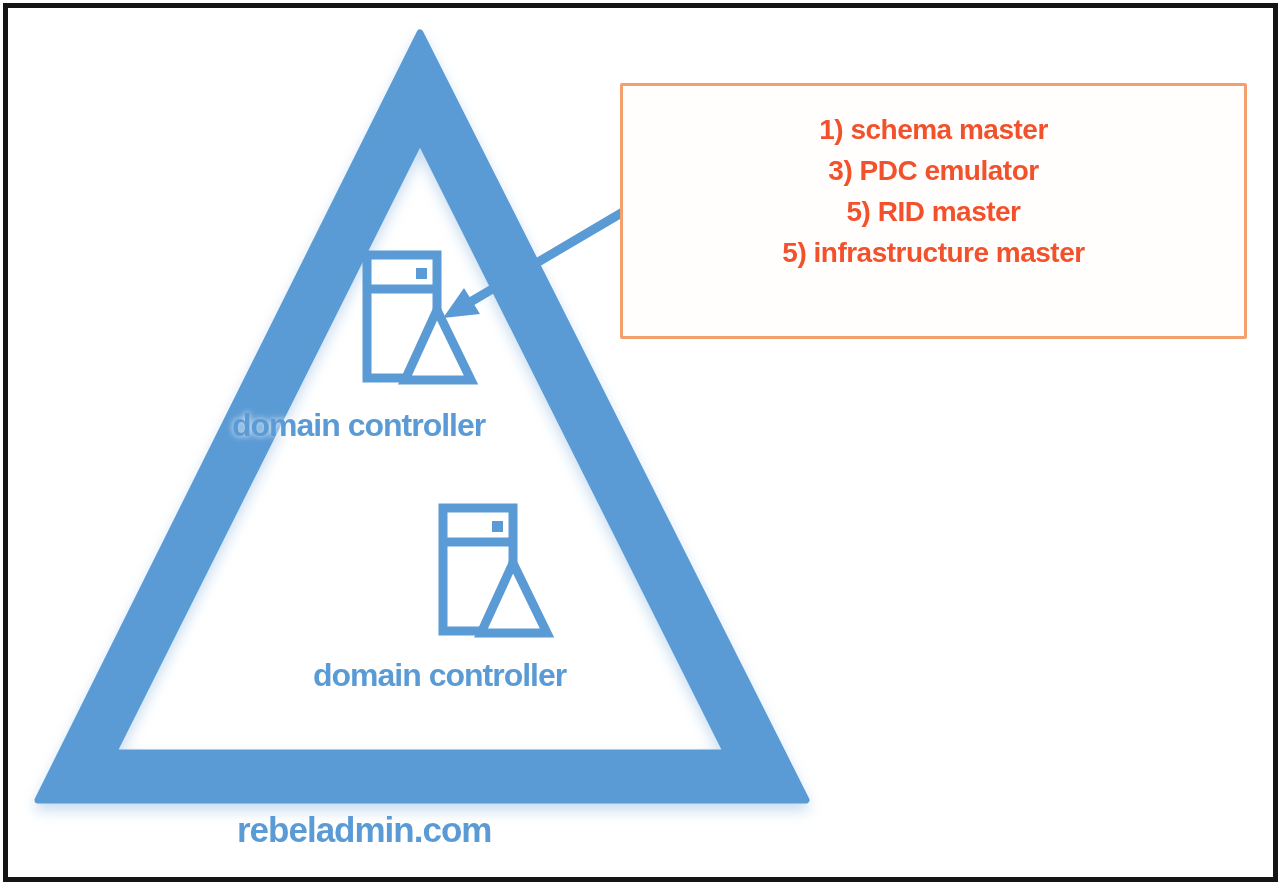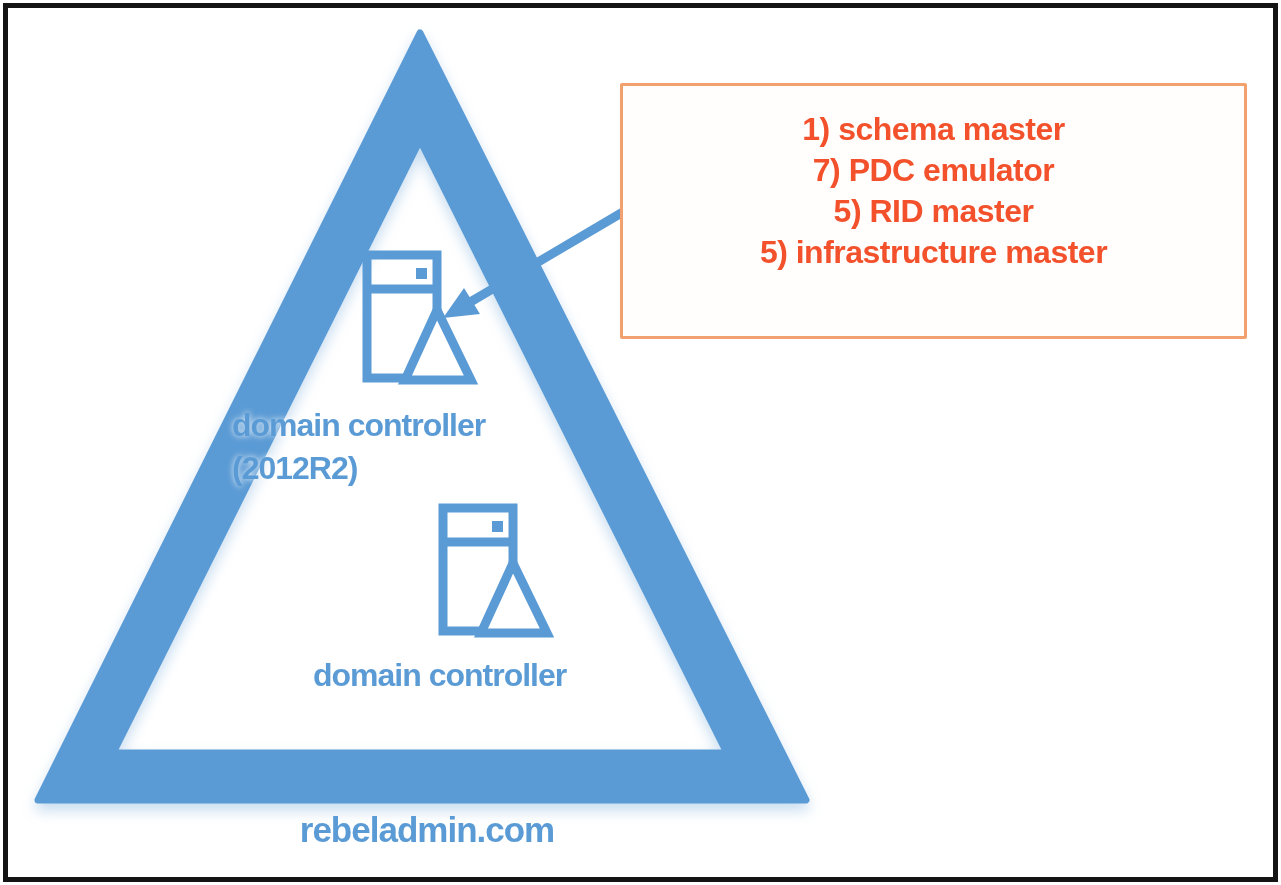--- a/index.html
+++ b/index.html
@@ -48,41 +48,41 @@
     letter-spacing:-1px;
     line-height:43px;
     text-shadow:0 0 6px rgba(255,255,255,0.9);
   }
   .dc-label-1{left:232px;top:404px;}
   .dc-label-2{left:313px;top:654px;}
   .watermark{
     position:absolute;
     left:237px;top:810px;
     width:380px;
-    text-align:center;
+    text-align:left;
     color:var(--blue);
     font-size:35px;
     font-weight:bold;
     letter-spacing:-1px;
   }
   .callout{
     position:absolute;
     left:620px;top:83px;
     width:627px;height:256px;
     box-sizing:border-box;
     background:#fffefd;
     border:3px solid var(--orange-border);
     border-radius:2px;
     padding-top:23px;
     text-align:center;
   }
   .callout .fsmo-item{
     display:block;
     color:var(--orange-text);
-    font-size:32px;
+    font-size:28px;
     font-weight:bold;
     letter-spacing:-0.5px;
     line-height:41px;
     white-space:nowrap;
   }
 </style>
 </head>
 <body>
 
 <div class="page">
@@ -103,30 +103,29 @@
     <use href="#dc-icon" transform="translate(436,503)"></use>
 
     <g>
       <line class="arrow-line" x1="623" y1="212" x2="472" y2="301"></line>
       <polygon class="arrow-head" points="443,318 464,288 480,314"></polygon>
     </g>
   </svg>
 
   <div class="dc-label dc-label-1">
     <div>domain controller</div>
-    <div>(2012R2)</div>
   </div>
 
   <div class="dc-label dc-label-2">
     <div>domain controller</div>
   </div>
 
   <div class="watermark">rebeladmin.com</div>
 
   <div class="callout">
     <span class="fsmo-item">1) schema master</span>
-    <span class="fsmo-item">7) PDC emulator</span>
+    <span class="fsmo-item">3) PDC emulator</span>
     <span class="fsmo-item">5) RID master</span>
     <span class="fsmo-item">5) infrastructure master</span>
   </div>
 
   <div class="frame"></div>
 </div>
 
 </body></html>

